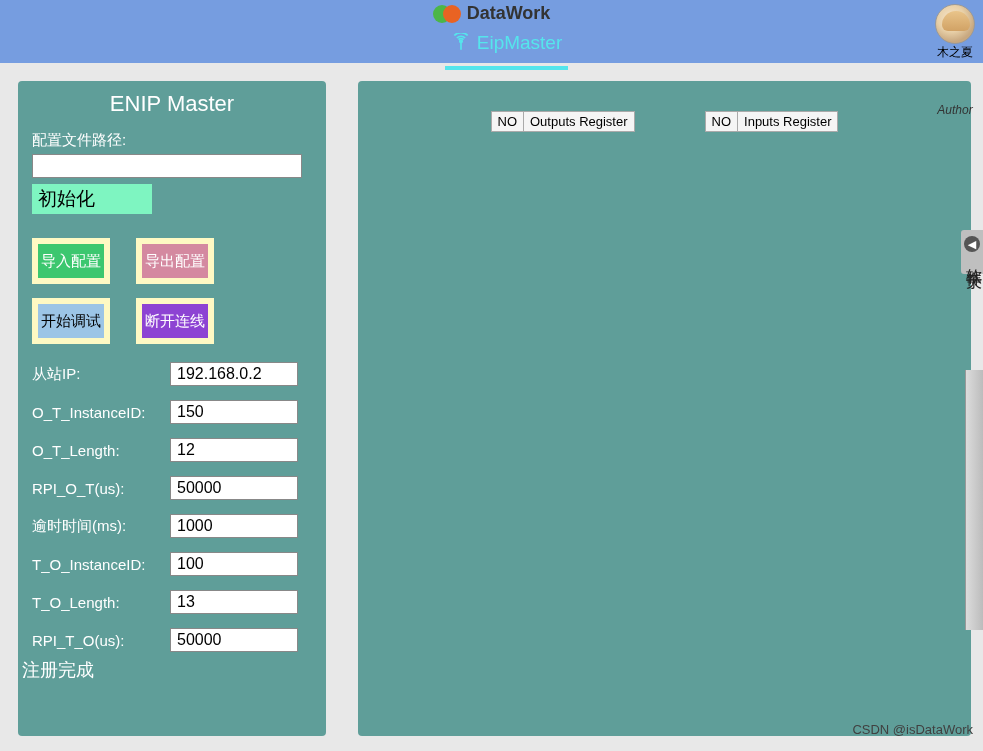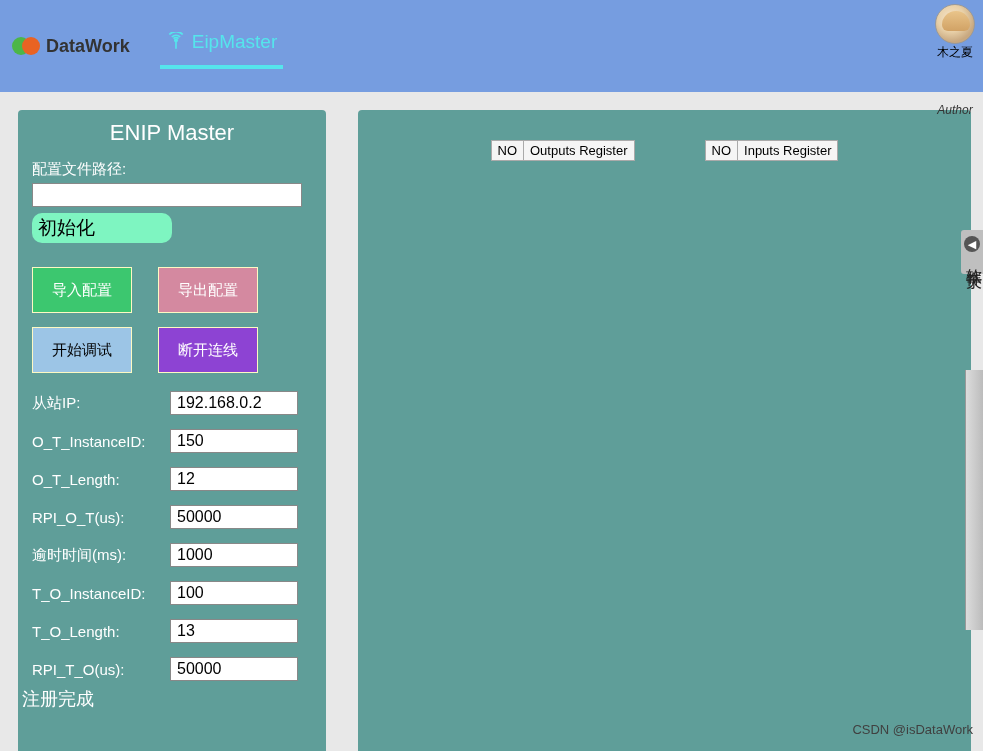--- a/index.html
+++ b/index.html
@@ -6,25 +6,26 @@
   body {
     font-family: "Microsoft YaHei", "Segoe UI", sans-serif;
     background: #e8e8e8;
     width: 983px;
     height: 751px;
     overflow: hidden;
     position: relative;
   }
   .topbar {
     background: #769de0;
-    height: 92px;
+    height: 63px;
     display: flex;
     align-items: center;
     padding: 3px 12px;
     position: relative;
+    flex-direction: column;
   }
   .logo-wrap {
     display: flex;
     align-items: center;
     gap: 6px;
   }
   .logo-circles {
     display: flex;
     align-items: center;
   }
@@ -95,39 +96,38 @@
   .lbl { color: #fff; font-size: 15px; margin-bottom: 4px; margin-top: 6px; }
   .path-input {
     width: 270px; height: 24px;
     border: 1px solid #888;
     background: #fff;
     font-size: 14px;
     padding: 0 4px;
   }
   .status-box {
     margin-top: 6px;
-    width: 140px;
+    width: 120px;
     height: 30px;
     background: #7ef5c1;
     color: #000;
     font-size: 19px;
     padding: 2px 6px;
     display: inline-block;
-    border-radius: 10px;
   }
   .btn-row {
     display: flex;
     gap: 26px;
     margin-top: 24px;
   }
   .sq-btn {
-    width: 100px; height: 46px;
+    width: 78px; height: 46px;
     font-size: 15px;
     color: #fff;
-    border: 1px solid #fef9c3;
+    border: 6px solid #fef9c3;
     cursor: pointer;
     display: flex;
     align-items: center;
     justify-content: center;
   }
   .btn-import { background: #3cc76f; }
   .btn-export { background: #d489a0; }
   .btn-debug  { background: #9cc5e6; color:#000; }
   .btn-disc   { background: #8d43d3; }
 

